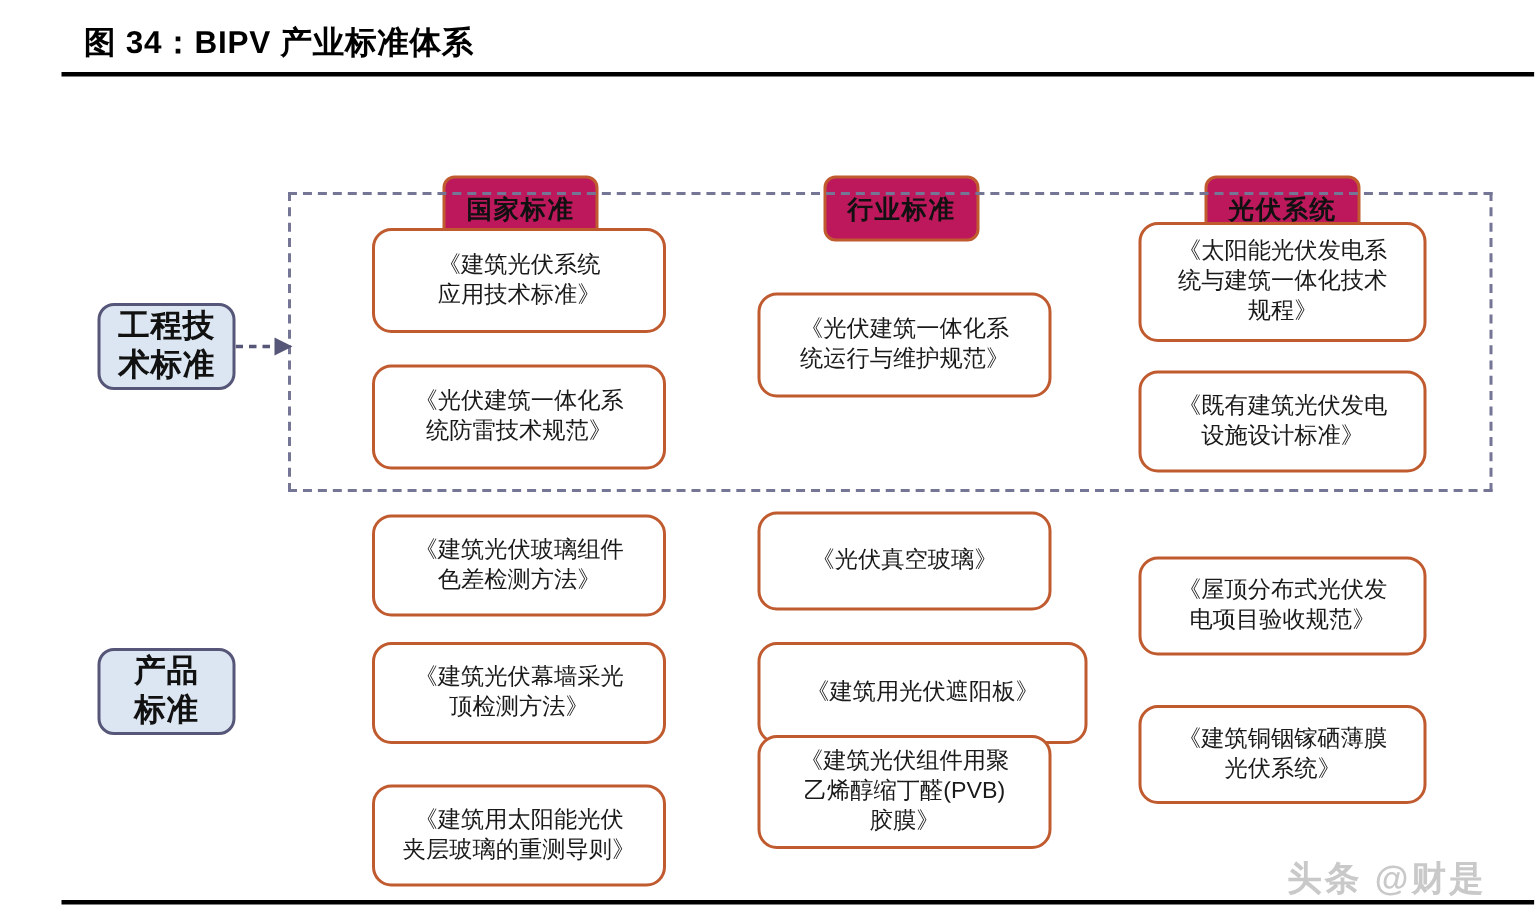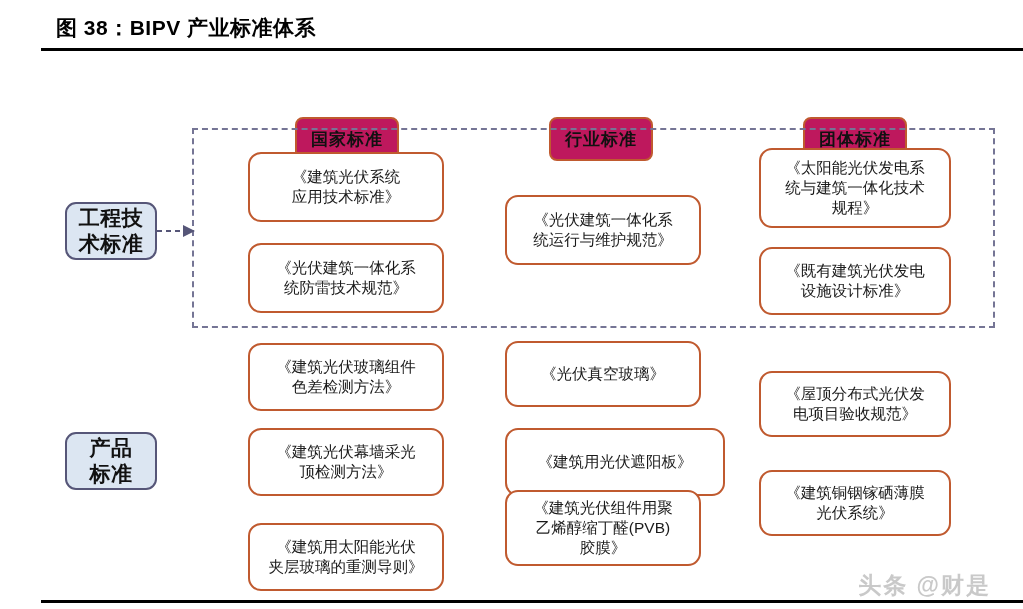--- a/index.html
+++ b/index.html
@@ -120,26 +120,26 @@
     color: #c9c9c9;
     letter-spacing: 2px;
     white-space: nowrap;
   }
 </style>
 </head>
 <body>
 
 <div id="page">
 
-  <div class="fig-title">图 38：BIPV 产业标准体系</div>
+  <div class="fig-title">图 34：BIPV 产业标准体系</div>
   <div class="title-rule"></div>
 
   <div class="col-header" style="left:295px; top:77px; width:104px;">国家标准</div>
   <div class="col-header" style="left:549px; top:77px; width:104px;">行业标准</div>
-  <div class="col-header" style="left:803px; top:77px; width:104px;">团体标准</div>
+  <div class="col-header" style="left:803px; top:77px; width:104px;">光伏系统</div>
 
   <div class="dashed-region" style="left:192px; top:128px; width:803px; height:200px;"></div>
 
   <div class="row-label" style="left:65px; top:202px; width:92px; height:58px;">
     <span>
       <span>工程技</span><br>
       <span>术标准</span>
     </span>
   </div>
 

